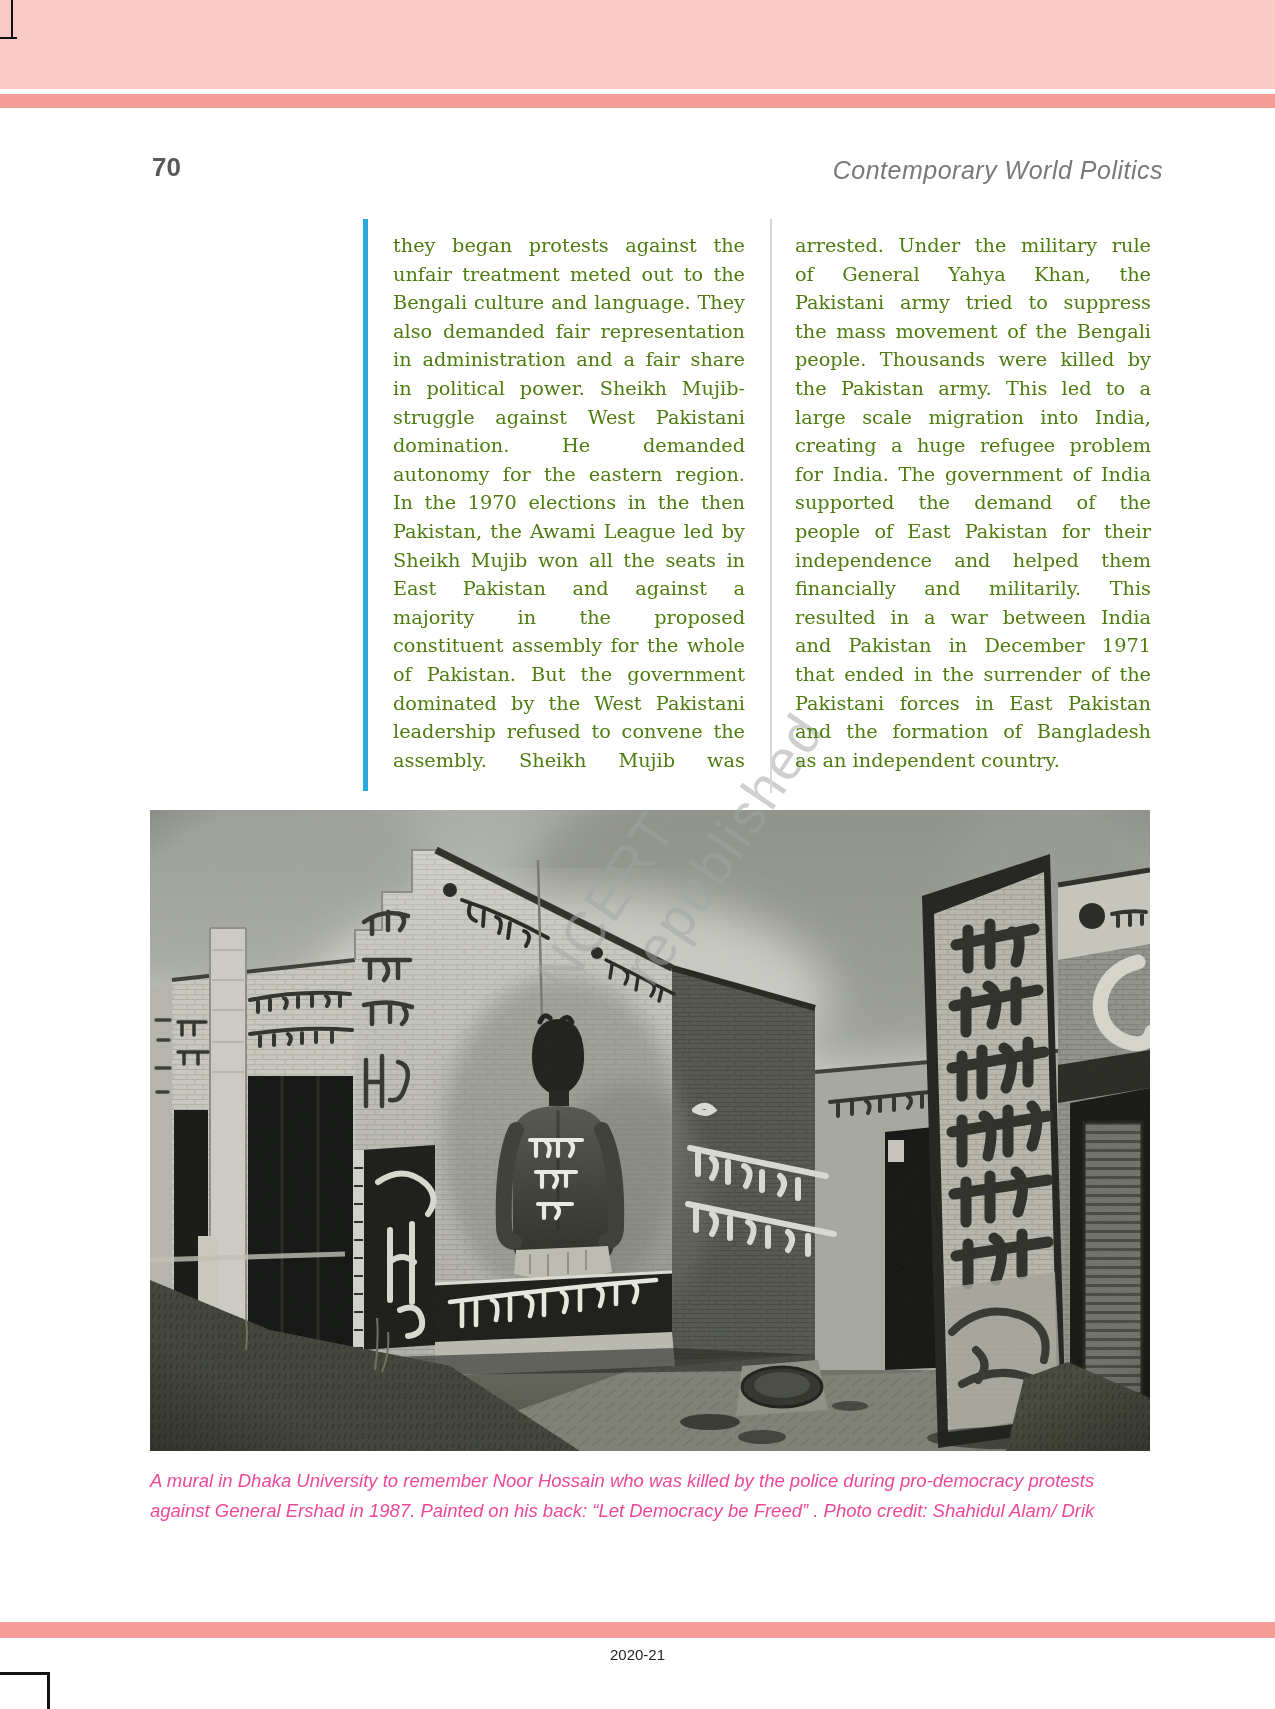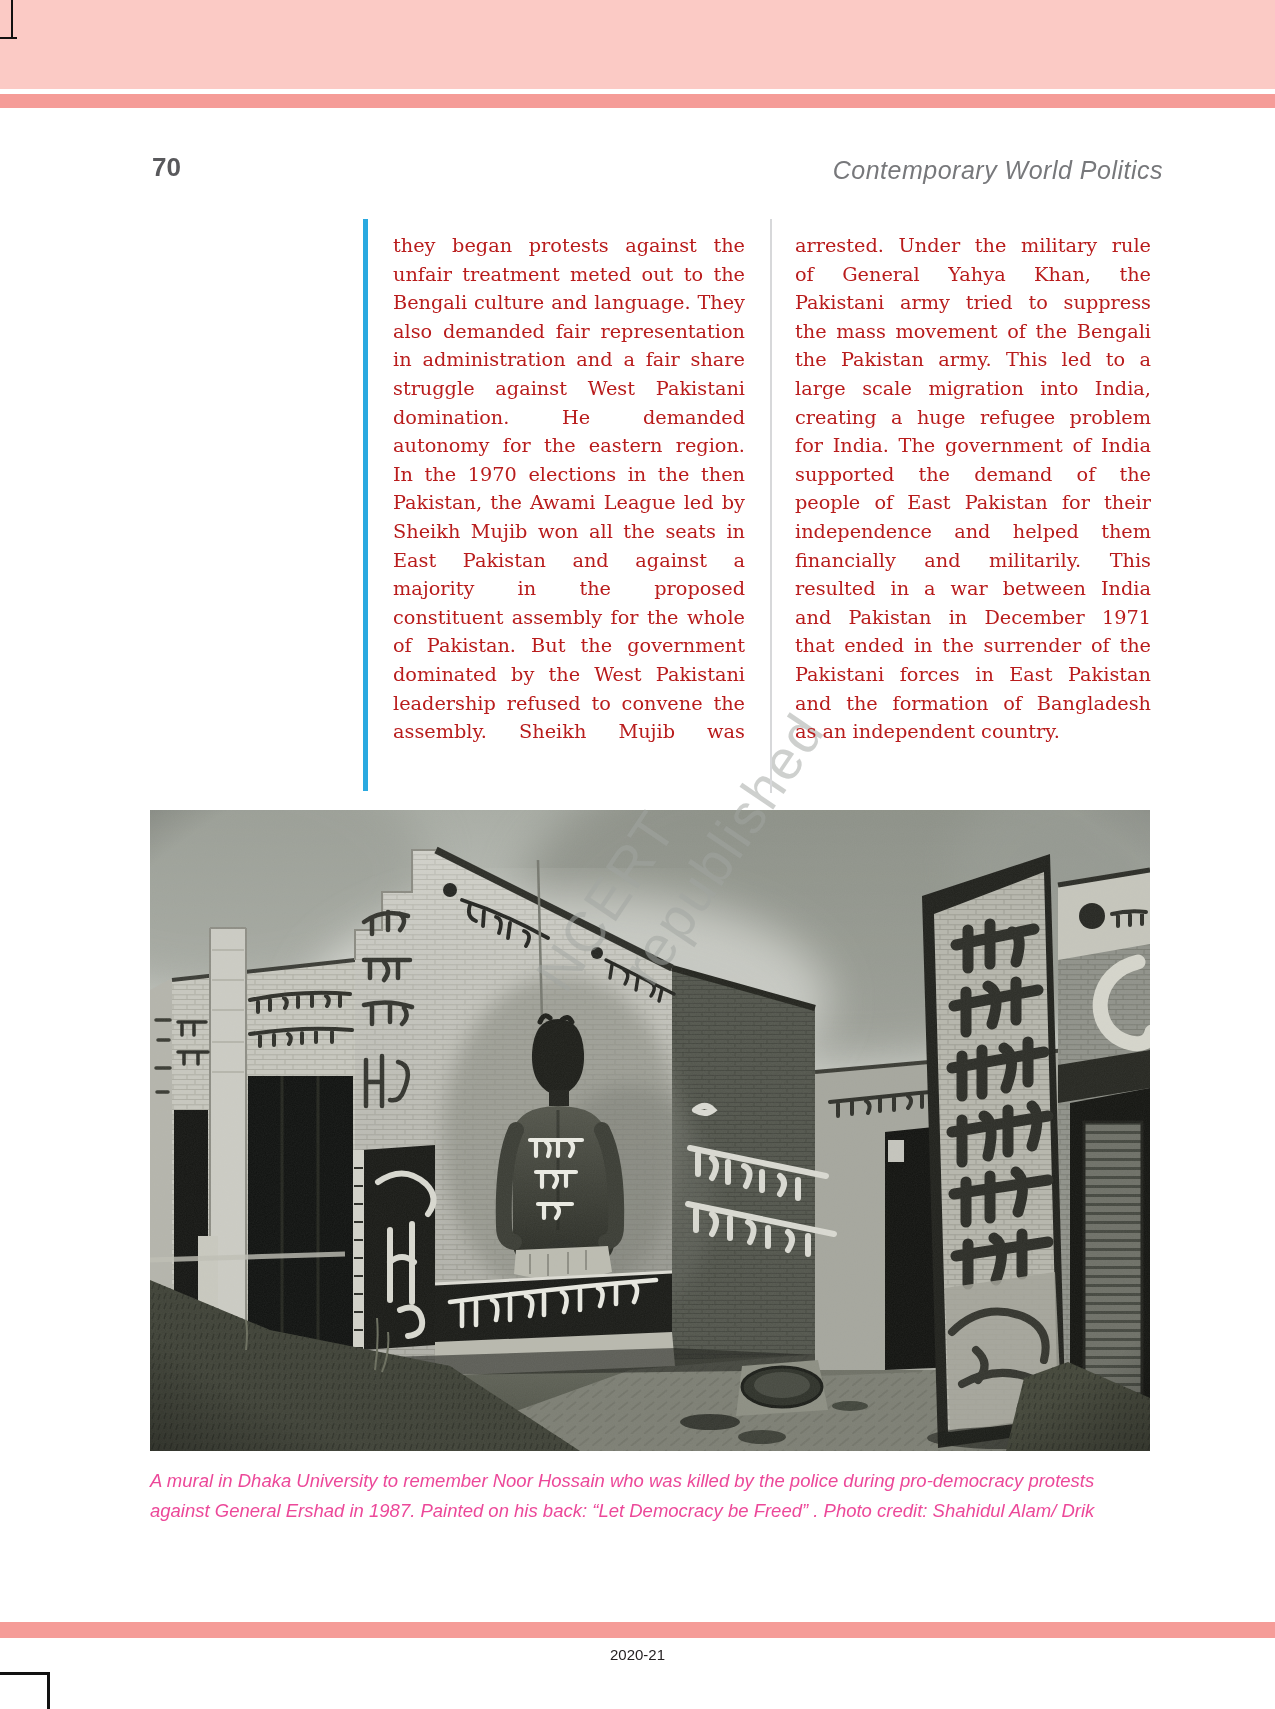--- a/index.html
+++ b/index.html
@@ -13,21 +13,21 @@
   .mark{position:absolute;background:#111;}
   .mark-tl-v{left:11px;top:0;width:2px;height:39px;}
   .mark-tl-h{left:0;top:37px;width:17px;height:2px;}
   .mark-bl-h{left:0;top:1672px;width:50px;height:3px;}
   .mark-bl-v{left:47px;top:1672px;width:3px;height:37px;}
   
   .page-number{position:absolute;left:152px;top:152px;font-size:26px;font-weight:bold;color:#59595c;}
   .running-title{position:absolute;right:112px;top:156px;font-size:25px;font-style:italic;
                  color:#77787b;letter-spacing:0.5px;}
   
-  .bodytext{font-family:"DejaVu Serif",serif;font-size:19.3px;line-height:28.6px;color:#b91c1c;}
+  .bodytext{font-family:"DejaVu Serif",serif;font-size:19.3px;line-height:28.6px;color:#4d7c0f;}
   .col-left{position:absolute;left:393px;top:232px;width:352px;}
   .col-right{position:absolute;left:795px;top:232px;width:356px;}
   .col .line{text-align:justify;text-align-last:justify;white-space:normal;}
   .col .line.natural{text-align-last:left;}
   .accent-bar{position:absolute;left:363px;top:219px;width:5px;height:572px;background:#2aa9e0;}
   .col-divider{position:absolute;left:770px;top:219px;width:2px;height:574px;background:#d7d8da;}
   .text-layer{position:absolute;inset:0;z-index:3;pointer-events:none;}
   .text-layer > *{pointer-events:auto;}
   
   .watermark{position:absolute;left:490px;top:770px;width:400px;z-index:2;
@@ -318,39 +318,41 @@
 
     <div class="accent-bar"></div>
     <div class="col-divider"></div>
 
     <div class="bodytext col col-left">
         <div class="line">they began protests against the</div>
         <div class="line">unfair treatment meted out to the</div>
         <div class="line">Bengali culture and language. They</div>
         <div class="line">also demanded fair representation</div>
         <div class="line">in administration and a fair share</div>
+        <div class="line">in political power. Sheikh Mujib-</div>
         <div class="line">struggle against West Pakistani</div>
         <div class="line">domination. He demanded</div>
         <div class="line">autonomy for the eastern region.</div>
         <div class="line">In the 1970 elections in the then</div>
         <div class="line">Pakistan, the Awami League led by</div>
         <div class="line">Sheikh Mujib won all the seats in</div>
         <div class="line">East Pakistan and against a</div>
         <div class="line">majority in the proposed</div>
         <div class="line">constituent assembly for the whole</div>
         <div class="line">of Pakistan. But the government</div>
         <div class="line">dominated by the West Pakistani</div>
         <div class="line">leadership refused to convene the</div>
         <div class="line">assembly. Sheikh Mujib was</div>
       </div>
     <div class="bodytext col col-right">
         <div class="line">arrested. Under the military rule</div>
         <div class="line">of General Yahya Khan, the</div>
         <div class="line">Pakistani army tried to suppress</div>
         <div class="line">the mass movement of the Bengali</div>
+        <div class="line">people. Thousands were killed by</div>
         <div class="line">the Pakistan army. This led to a</div>
         <div class="line">large scale migration into India,</div>
         <div class="line">creating a huge refugee problem</div>
         <div class="line">for India. The government of India</div>
         <div class="line">supported the demand of the</div>
         <div class="line">people of East Pakistan for their</div>
         <div class="line">independence and helped them</div>
         <div class="line">financially and militarily. This</div>
         <div class="line">resulted in a war between India</div>
         <div class="line">and Pakistan in December 1971</div>

